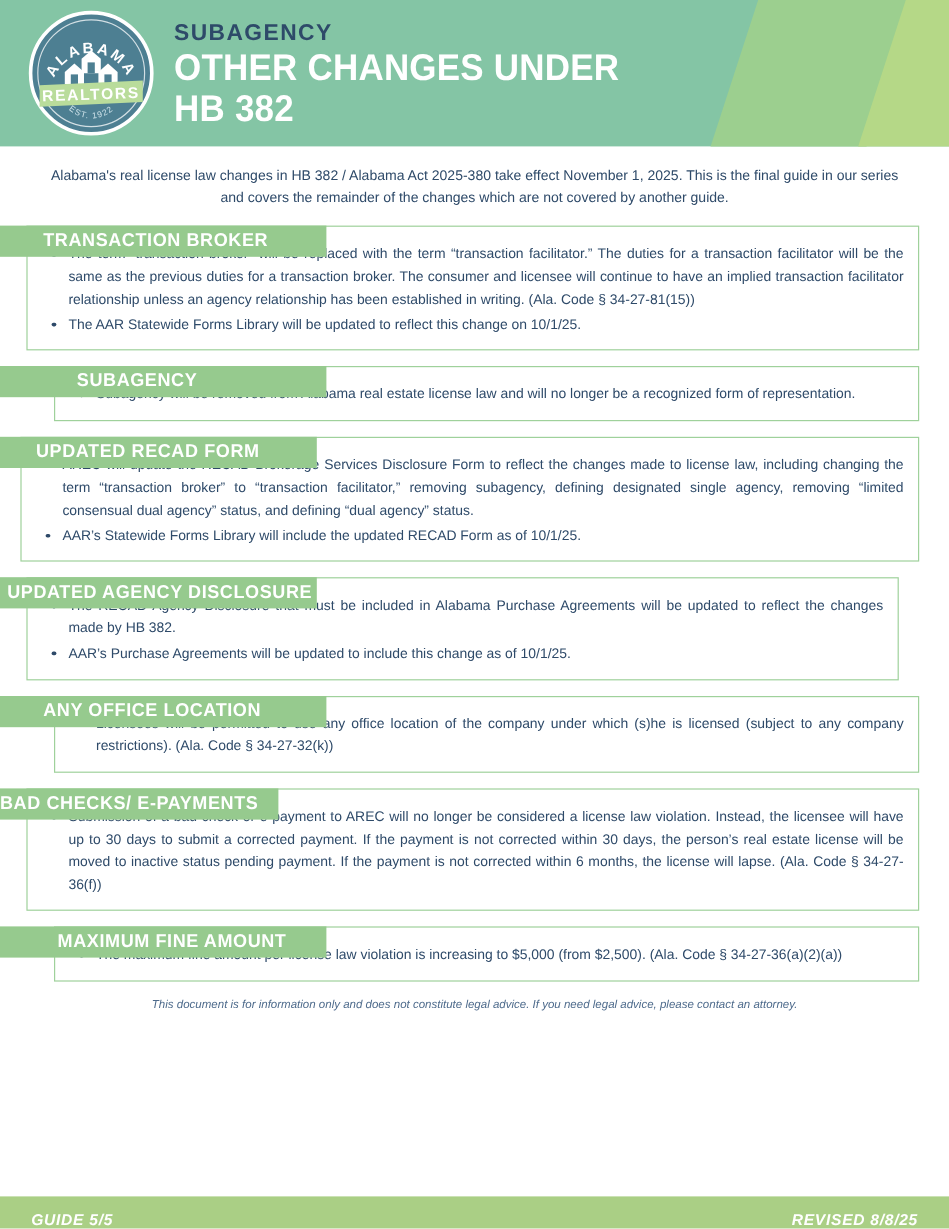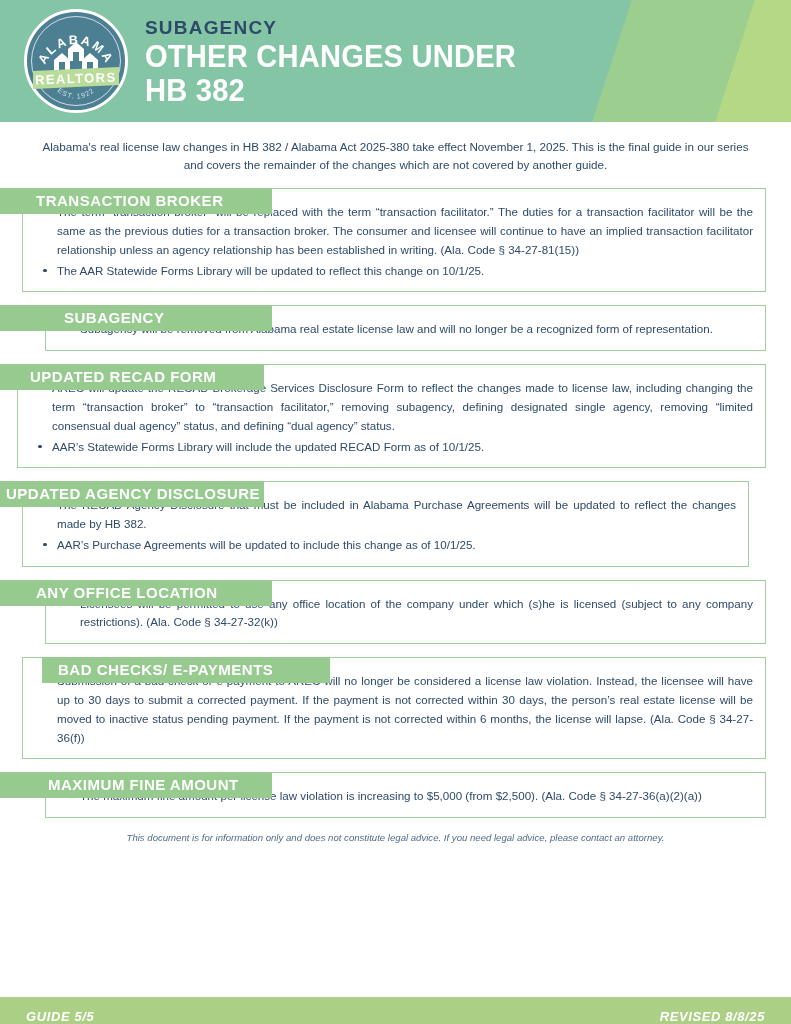--- a/index.html
+++ b/index.html
@@ -293,21 +293,21 @@
         <span>ANY OFFICE LOCATION</span>
       </div>
       <div class="panel" style="margin-left:45px;">
         <ul class="bullets">
           <li class="nojustify">Licensees will be permitted to use any office location of the company under which (s)he is licensed (subject to any company restrictions). (Ala. Code § 34-27-32(k))</li>
         </ul>
       </div>
     </div>
 
     <div class="section" style="padding:0 25px 0 0;">
-      <div class="tab" style="left:0; width:288px; padding-left:16px;margin-left:42px;">
+      <div class="tab" style="left:0; width:232px; ">
         <span>BAD CHECKS/ E-PAYMENTS</span>
       </div>
       <div class="panel" style="margin-left:22px;">
         <ul class="bullets">
           <li>Submission of a bad check or e-payment to AREC will no longer be considered a license law violation. Instead, the licensee will have up to 30 days to submit a corrected payment. If the payment is not corrected within 30 days, the person’s real estate license will be moved to inactive status pending payment. If the payment is not corrected within 6 months, the license will lapse.  (Ala. Code § 34-27-36(f))</li>
         </ul>
       </div>
     </div>
 
     <div class="section" style="padding:0 25px 0 0;">

